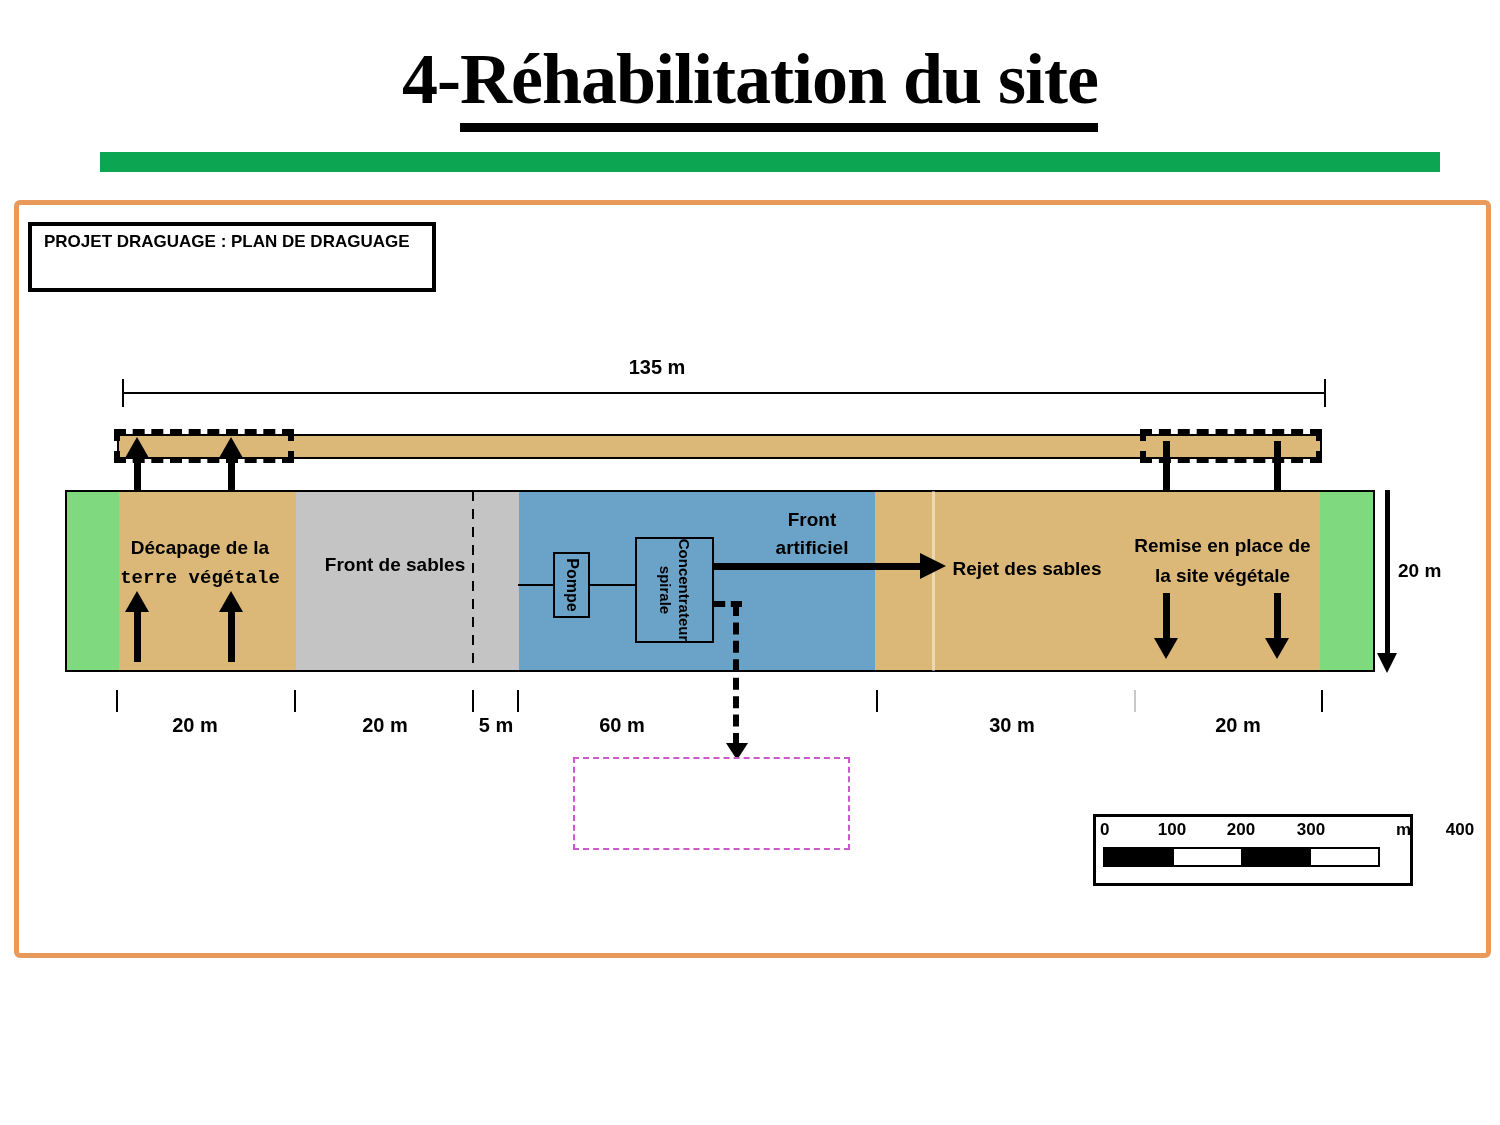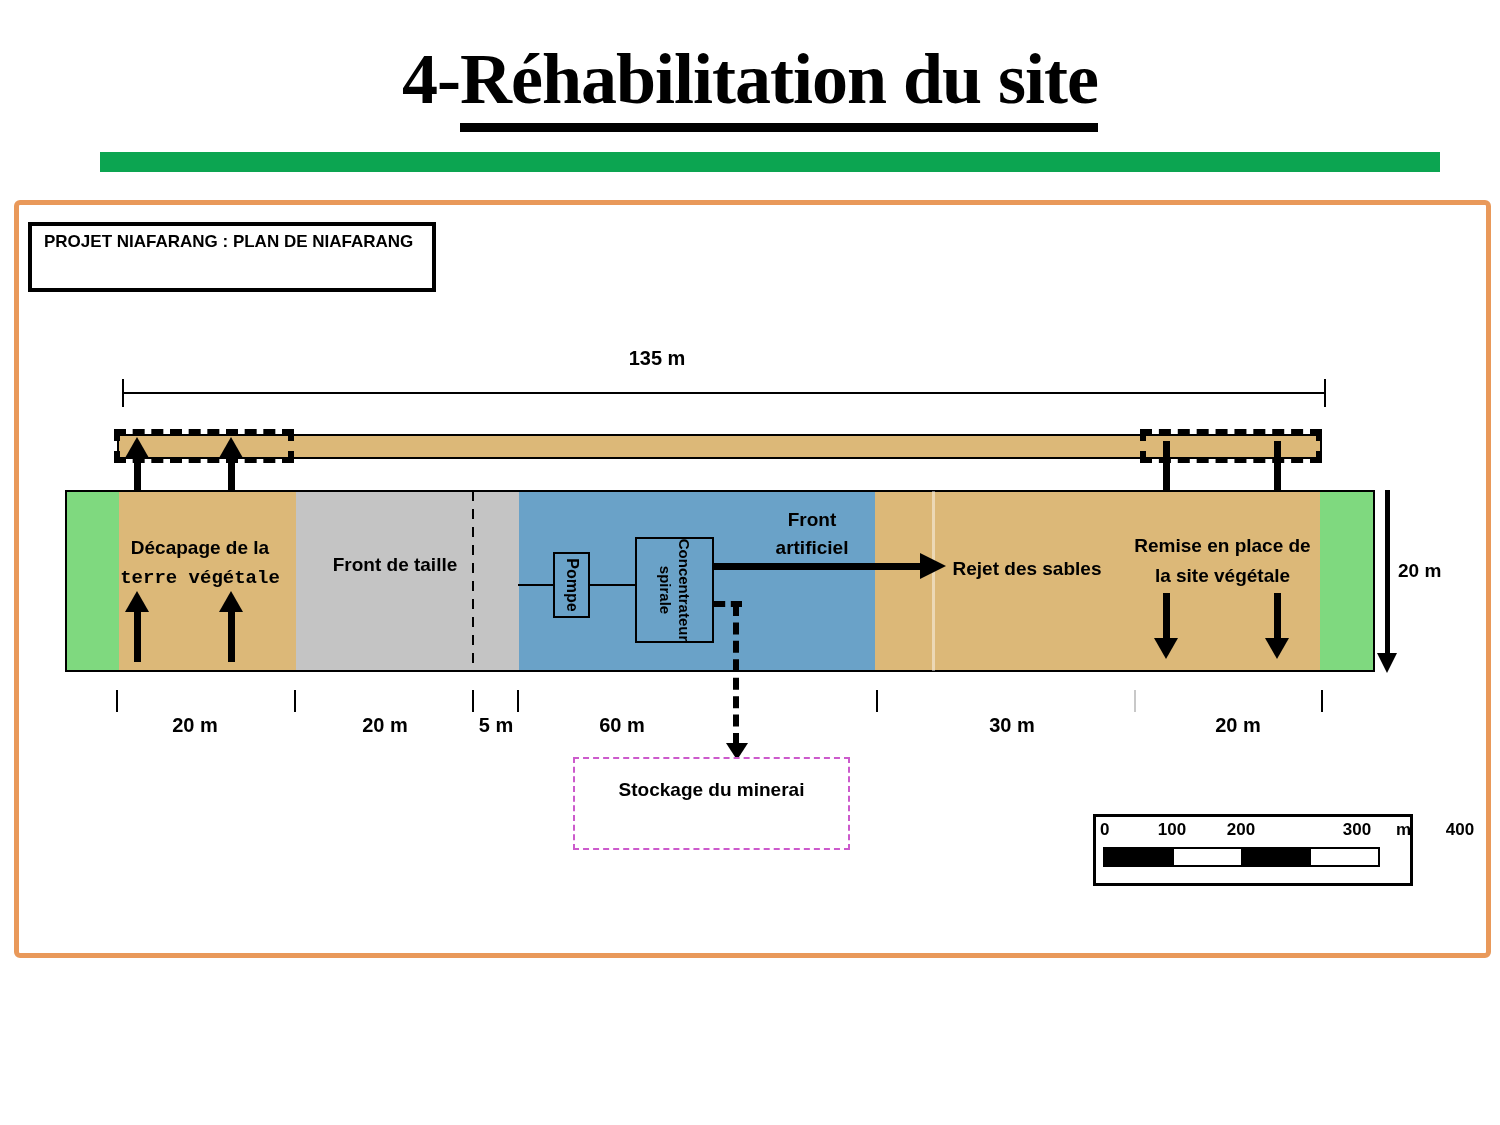--- a/index.html
+++ b/index.html
@@ -49,23 +49,23 @@
 </style>
 </head>
 <body>
 
 <div class="abs title"><span>4-</span><span class="underlined">Réhabilitation du site</span></div>
 <div class="abs green-bar"></div>
 
 <div class="abs frame"></div>
 
 <div class="abs hdr-box"></div>
-<div class="abs hdr-text">PROJET NIAFARANG : PLAN DE NIAFARANG</div>
+<div class="abs hdr-text">PROJET DRAGUAGE : PLAN DE DRAGUAGE</div>
 
-<div class="abs ctr bold" style="left:597px;top:347px;width:120px;font-size:20px;">135 m</div>
+<div class="abs ctr bold" style="left:597px;top:356px;width:120px;font-size:20px;">135 m</div>
 <div class="abs" style="left:123px;top:392px;width:1203px;height:2px;background:#000;"></div>
 <div class="abs" style="left:122px;top:379px;width:2px;height:28px;background:#000;"></div>
 <div class="abs" style="left:1324px;top:379px;width:2px;height:28px;background:#000;"></div>
 
 <div class="abs strip"></div>
 <div class="abs dashed-rect" style="left:114px;top:429px;width:180px;height:34px;"></div>
 <div class="abs dashed-rect" style="left:1140px;top:429px;width:182px;height:34px;"></div>
 
 <div class="tri" style="left:125px;top:437px;border-left:12px solid transparent;border-right:12px solid transparent;border-bottom:21px solid #000;"></div>
 <div class="shaft" style="left:134px;top:455px;width:7px;height:72px;"></div>
@@ -85,21 +85,21 @@
   <div class="seg" style="width:447px;background:#DCB878;"></div>
   <div class="seg" style="width:53px;background:#7FD97F;"></div>
 </div>
 
 <div class="abs" style="left:472px;top:491px;width:2px;height:180px;background:repeating-linear-gradient(to bottom,#000 0 10px,transparent 10px 18px);"></div>
 
 <div class="abs" style="left:932px;top:491px;width:3px;height:180px;background:rgba(255,255,255,0.45);"></div>
 
 <div class="zone-label" style="left:115px;top:534px;width:170px;">Décapage de la</div>
 <div class="zone-label" style="left:115px;top:564px;width:170px;font-family:Liberation Mono, monospace;">terre végétale</div>
-<div class="zone-label" style="left:305px;top:551px;width:180px;">Front de taille</div>
+<div class="zone-label" style="left:305px;top:551px;width:180px;">Front de sables</div>
 <div class="zone-label" style="left:762px;top:506px;width:100px;">Front</div>
 <div class="zone-label" style="left:762px;top:534px;width:100px;">artificiel</div>
 <div class="zone-label" style="left:937px;top:555px;width:180px;">Rejet des sables</div>
 <div class="zone-label" style="left:1125px;top:532px;width:195px;">Remise en place de</div>
 <div class="zone-label" style="left:1125px;top:562px;width:195px;">la site végétale</div>
 
 <div class="tri" style="left:125px;top:591px;border-left:12px solid transparent;border-right:12px solid transparent;border-bottom:21px solid #000;"></div>
 <div class="shaft" style="left:134px;top:609px;width:7px;height:53px;"></div>
 <div class="tri" style="left:219px;top:591px;border-left:12px solid transparent;border-right:12px solid transparent;border-bottom:21px solid #000;"></div>
 <div class="shaft" style="left:228px;top:609px;width:7px;height:53px;"></div>
@@ -142,29 +142,28 @@
 
 <div class="dim-label" style="left:145px;width:100px;">20 m</div>
 <div class="dim-label" style="left:335px;width:100px;">20 m</div>
 <div class="dim-label" style="left:456px;width:80px;">5 m</div>
 <div class="dim-label" style="left:572px;width:100px;">60 m</div>
 <div class="dim-label" style="left:962px;width:100px;">30 m</div>
 <div class="dim-label" style="left:1188px;width:100px;">20 m</div>
 
 <div class="abs stockage">
   <div class="ctr bold" style="margin-top:16px;font-size:19px;line-height:30px;">
-    <div>Stockage du minerai</div>
   </div>
 </div>
 
 <div class="abs scalebar"></div>
 <div class="sb-label" style="left:1100px;">0</div>
 <div class="sb-label ctr" style="left:1147px;width:50px;">100</div>
 <div class="sb-label ctr" style="left:1216px;width:50px;">200</div>
-<div class="sb-label ctr" style="left:1332px;width:50px;">300</div>
+<div class="sb-label ctr" style="left:1286px;width:50px;">300</div>
 <div class="sb-label ctr" style="left:1435px;width:50px;">400</div>
 <div class="sb-label" style="left:1396px;">m</div>
 <div class="abs sb-bar">
   <div class="sb-seg" style="background:#000;"></div>
   <div class="sb-seg" style="background:#fff;"></div>
   <div class="sb-seg" style="background:#000;"></div>
   <div class="sb-seg" style="background:#fff;"></div>
 </div>
 
 </body></html>

